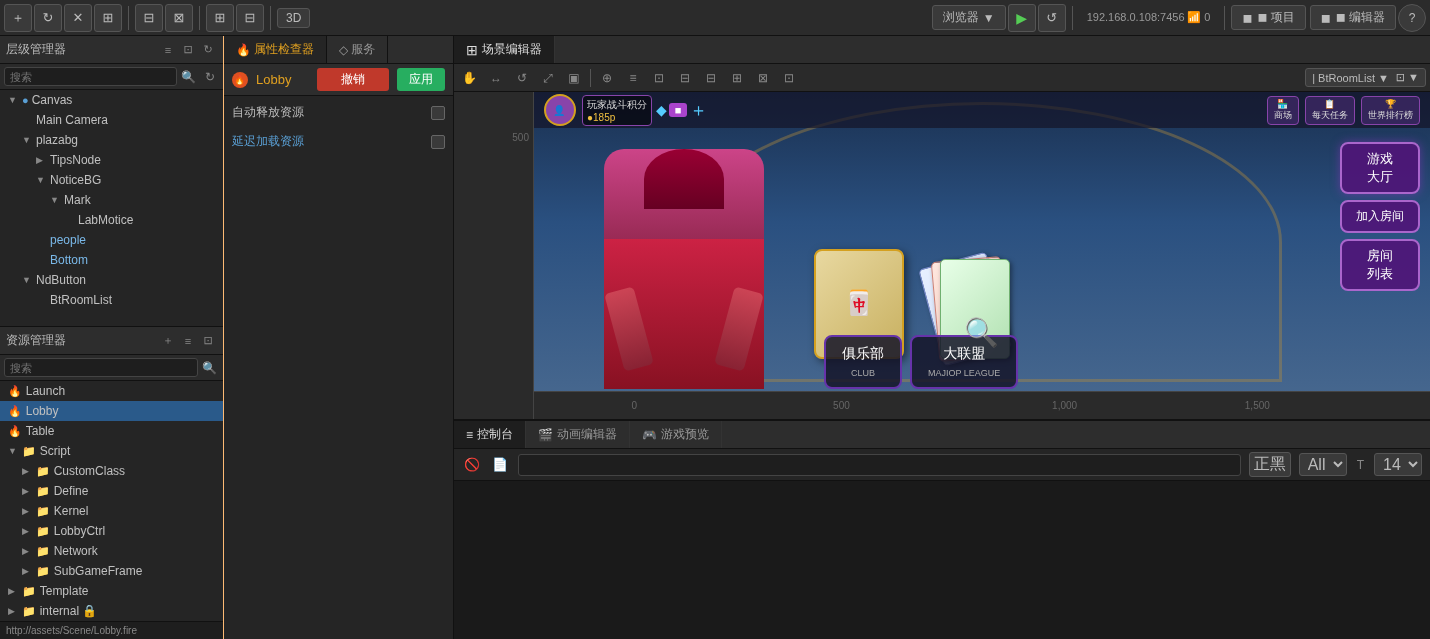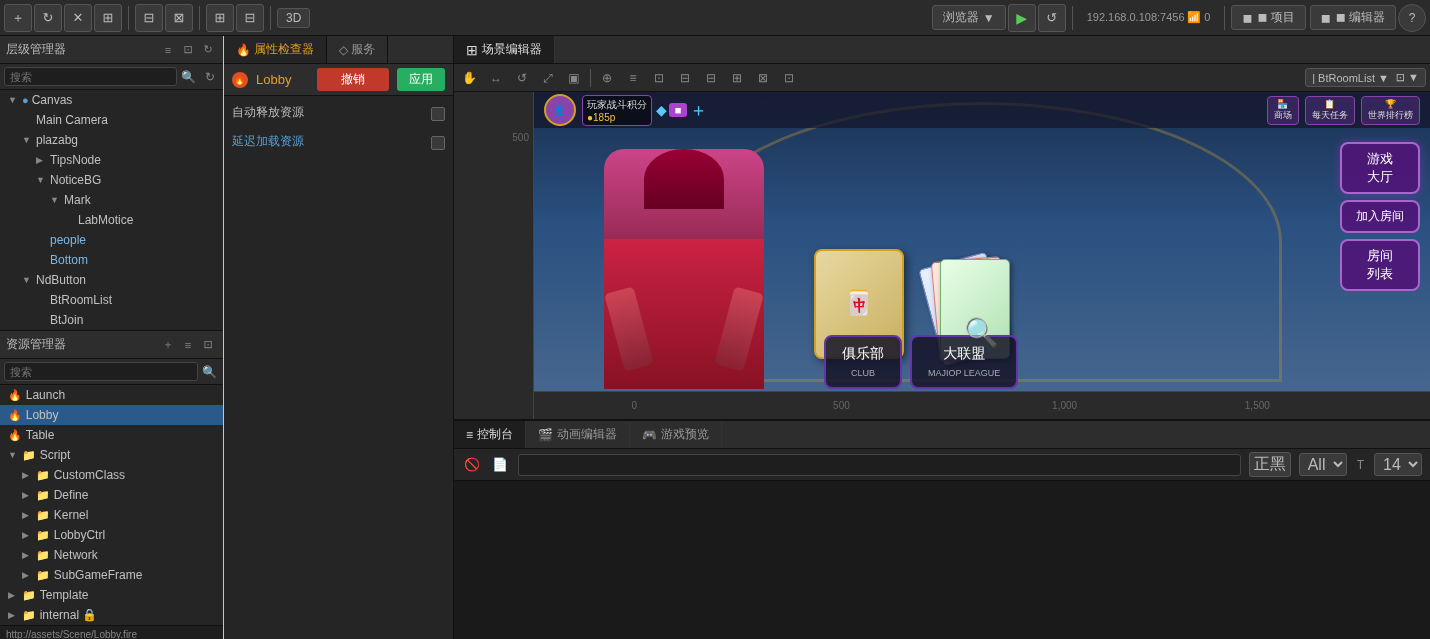--- a/index.html
+++ b/index.html
@@ -220,21 +220,21 @@
       background: #252525;
       color: #e0a020;
     }
     .properties-content {
       flex: 1;
       padding: 8px;
       overflow-y: auto;
     }
     .prop-row {
       display: flex;
-      align-items: flex-end;
+      align-items: center;
       margin-bottom: 12px;
       gap: 44px;
     }
     .prop-label {
       flex: 1;
       font-size: 12px;
       color: #bbb;
     }
     .prop-label.link { color: #5a9fd4; cursor: pointer; }
     .prop-checkbox {
@@ -581,23 +581,20 @@
         </div>
         <div class="tree-item highlighted" style="padding-left:36px;color:#7ab8e8">
           <span class="tree-arrow"></span>Bottom
         </div>
         <div class="tree-item" style="padding-left:22px">
           <span class="tree-arrow">▼</span>NdButton
         </div>
         <div class="tree-item" style="padding-left:36px">
           <span class="tree-arrow"></span>BtRoomList
         </div>
-        <div class="tree-item" style="padding-left:36px">
-          <span class="tree-arrow"></span>BtJoin
-        </div>
       </div>
     </div>
 
     <div id="assets-panel">
       <div class="panel-header">
         <span>资源管理器</span>
         <div class="panel-header-actions">
           <div class="panel-action-btn">＋</div>
           <div class="panel-action-btn">≡</div>
           <div class="panel-action-btn">⊡</div>

